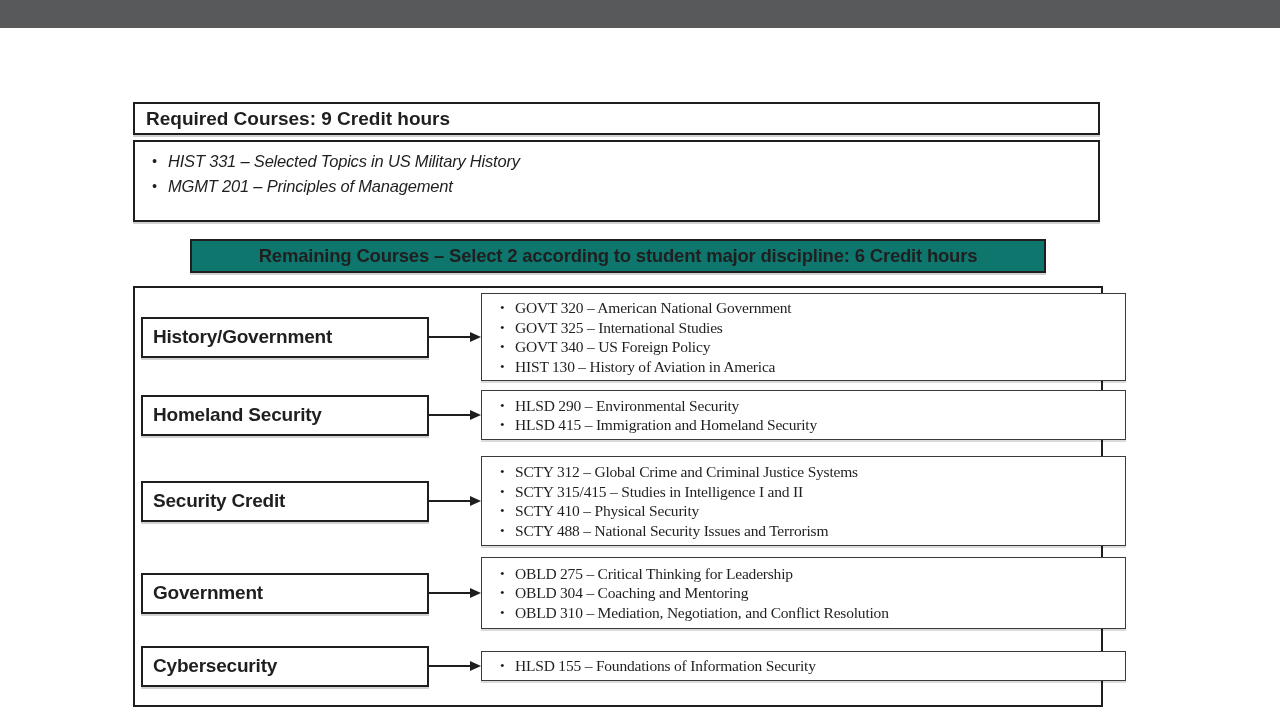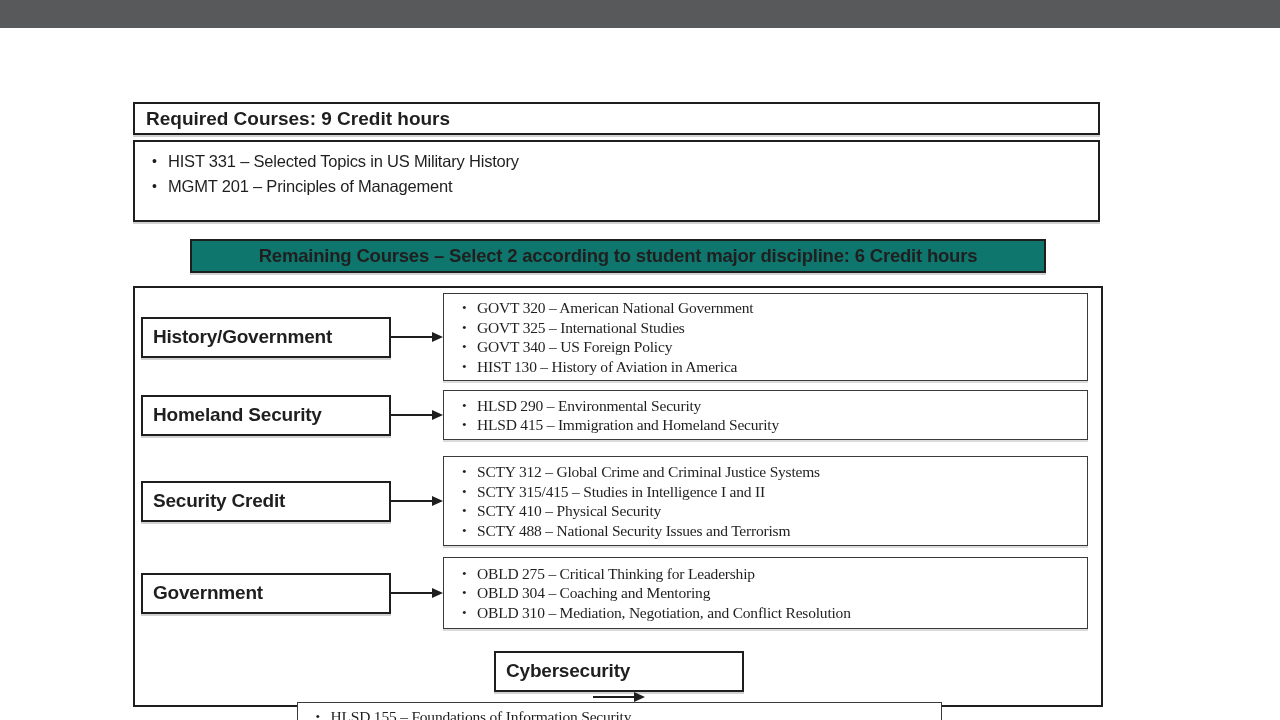--- a/index.html
+++ b/index.html
@@ -48,20 +48,21 @@
     font-size: 19px; font-weight: bold;
     box-shadow: 0 2px 0 rgba(0,0,0,0.18);
   }
 
   .req-list-box {
     position: absolute; left: 133px; top: 140px;
     width: 967px; height: 82px;
     border: 2px solid #1e1e1e; background: #fff;
     padding: 7px 0 0 14px;
     box-shadow: 0 2px 0 rgba(0,0,0,0.18);
+    font-style: italic;
   }
   .req-list-box ul { list-style: none; }
   .req-list-box li {
     position: relative; padding-left: 19px;
     font-size: 16.5px; line-height: 25px;
     letter-spacing: -0.2px;
   }
 
   li.bullet::before {
     content: "•";
@@ -86,24 +87,24 @@
   }
 
   .cat-row {
     position: absolute; left: 6px; width: 956px;
     display: flex; align-items: center;
   }
   .row-1 { top: 5px;   height: 88px; }
   .row-2 { top: 102px; height: 50px; }
   .row-3 { top: 168px; height: 90px; }
   .row-4 { top: 269px; height: 72px; }
-  .row-5 { top: 363px; height: 30px; flex-direction: column; }
+  .row-5 { top: 363px; height: 30px; }
 
   .cat-box {
-    width: 250px; flex: none;
+    width: 288px; flex: none;
     border: 2px solid #1e1e1e; background: #fff;
     padding: 7px 10px 8px 10px;
     font-size: 19px; font-weight: bold;
     letter-spacing: -0.2px;
     box-shadow: 0 2px 0 rgba(0,0,0,0.18);
     white-space: nowrap;
   }
 
   .arrow {
     flex: none; width: 52px; height: 10px;

